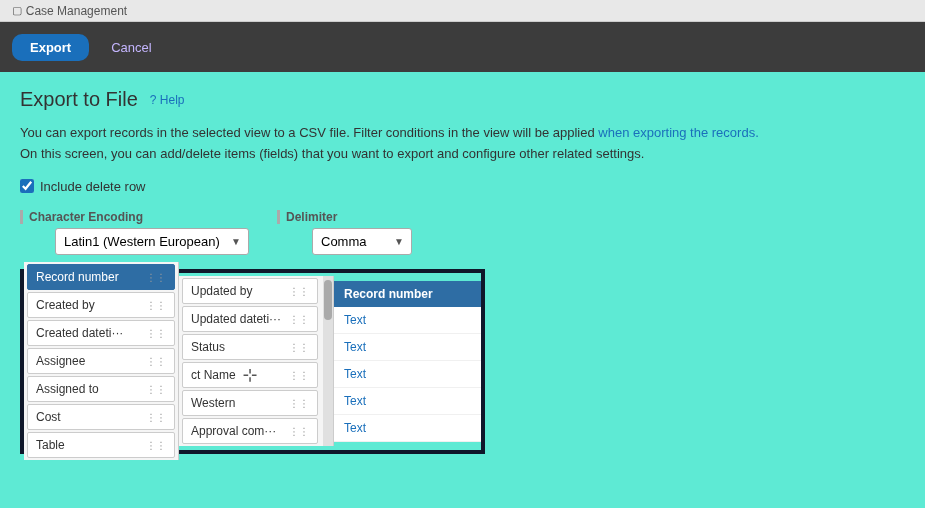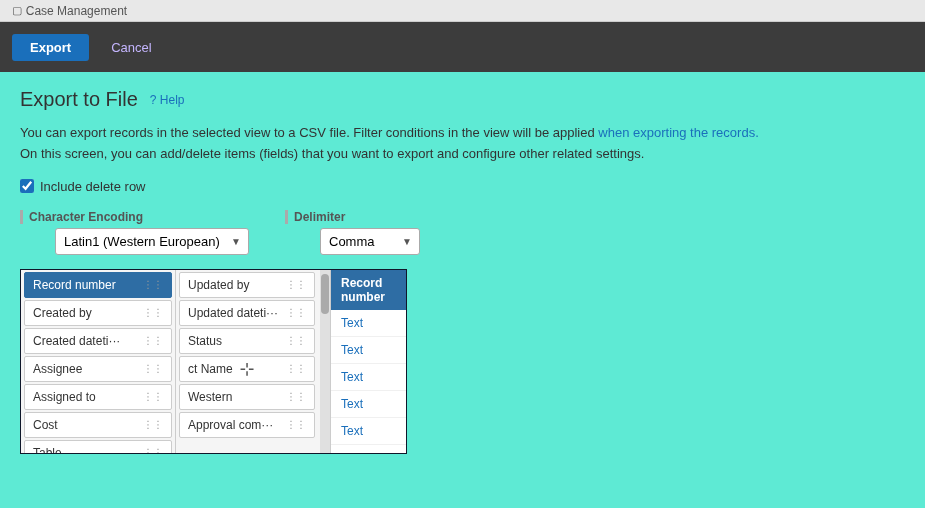--- a/index.html
+++ b/index.html
@@ -15,21 +15,21 @@
       height: 50px;
     }
     .btn-export {
       background: #1a6fbb;
       color: #fff;
       border: none;
       padding: 6px 18px;
       cursor: pointer;
       font-size: 13px;
       font-weight: bold;
-      border-radius: 3px;
+      border-radius: 10px;
     }
     .btn-cancel {
       background: transparent;
       color: #c4b5fd;
       border: none;
       padding: 6px 14px;
       cursor: pointer;
       font-size: 13px;
     }
 
@@ -85,21 +85,21 @@
     }
     .include-header input[type=checkbox] {
       width: 14px;
       height: 14px;
       accent-color: #1a6fbb;
     }
 
     
     .settings-row {
       display: flex;
-      gap: 36px;
+      gap: 28px;
       margin-bottom: 14px;
       align-items: center;
     }
     .setting-group {
       display: flex;
       flex-direction: column;
       gap: 4px;
     }
     .setting-label {
       font-size: 12px;
@@ -130,23 +130,24 @@
       transform: translateY(-50%);
       pointer-events: none;
       font-size: 10px;
       color: #555;
     }
 
     
     .fields-container {
       display: flex;
       gap: 0;
-      border: 1px solid #0f172a;
-      width: 387px;
+      border: 4px solid #0f172a;
+      width: 465px;
       height: 185px;
+      align-items: center;
     }
 
     .fields-left {
       width: 155px;
       background: #f5f5f5;
       border-right: 1px solid #ccc;
       overflow-y: auto;
       flex-shrink: 0;
     }
     .fields-middle {

